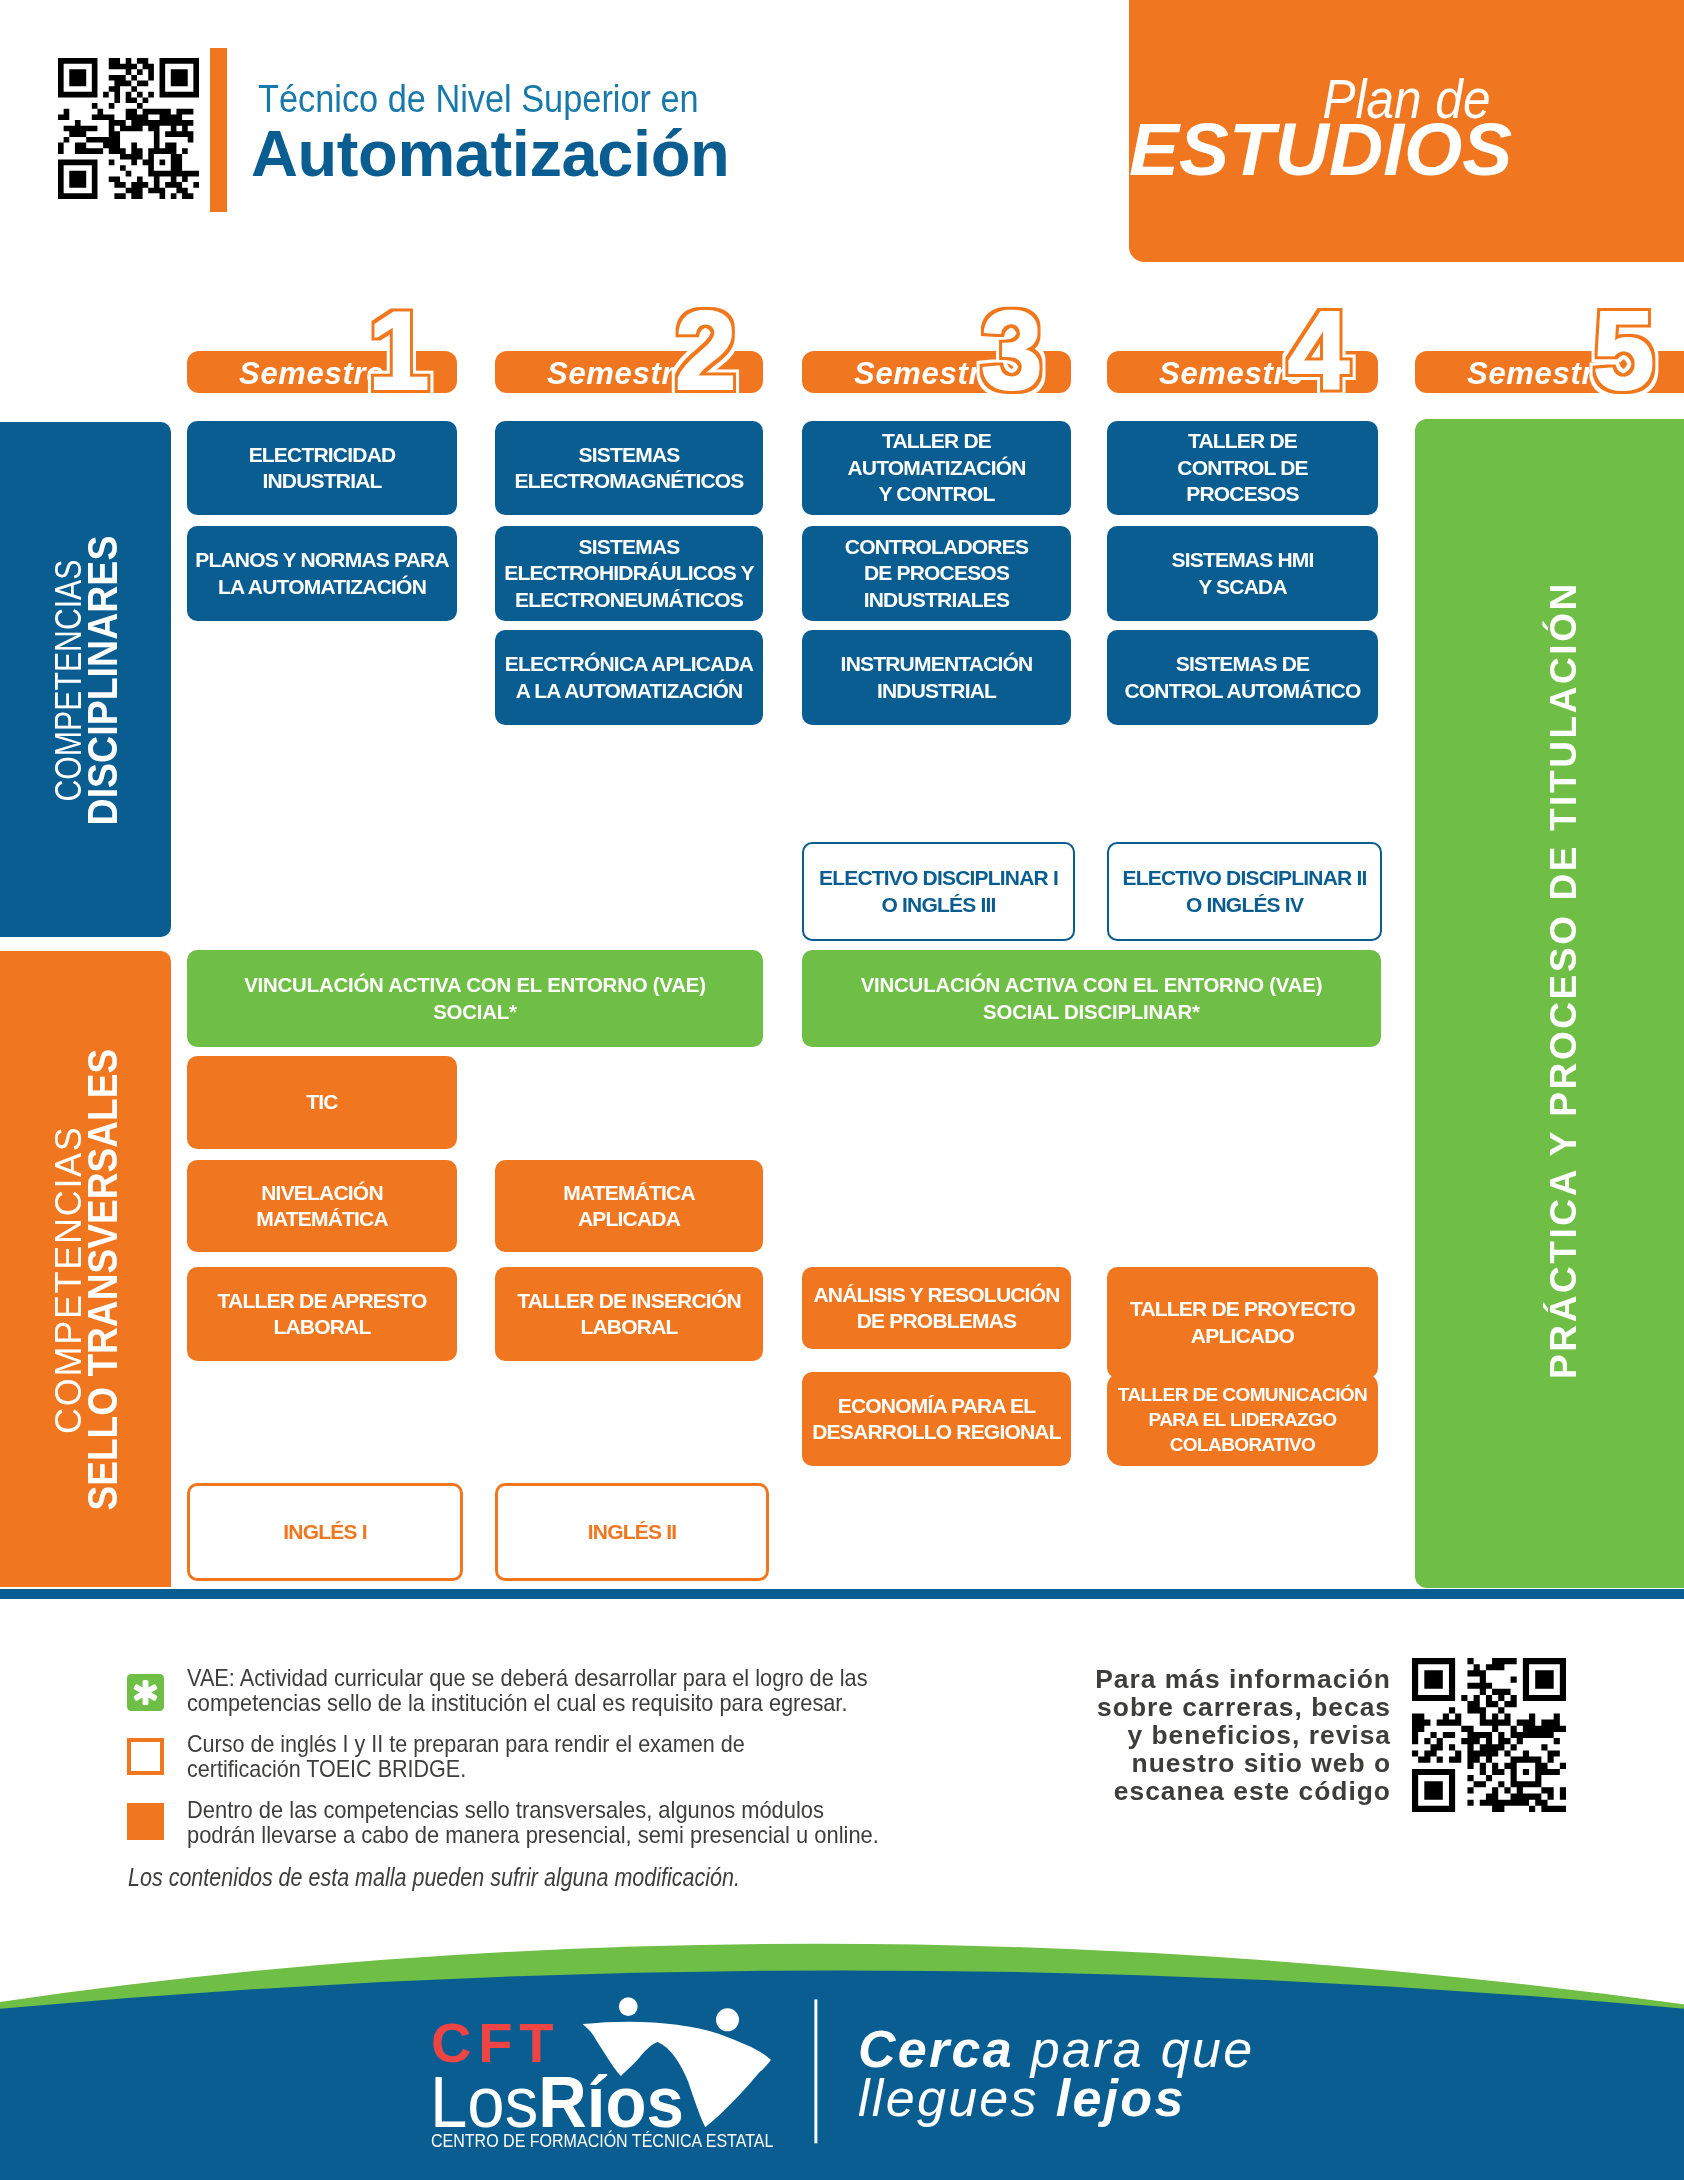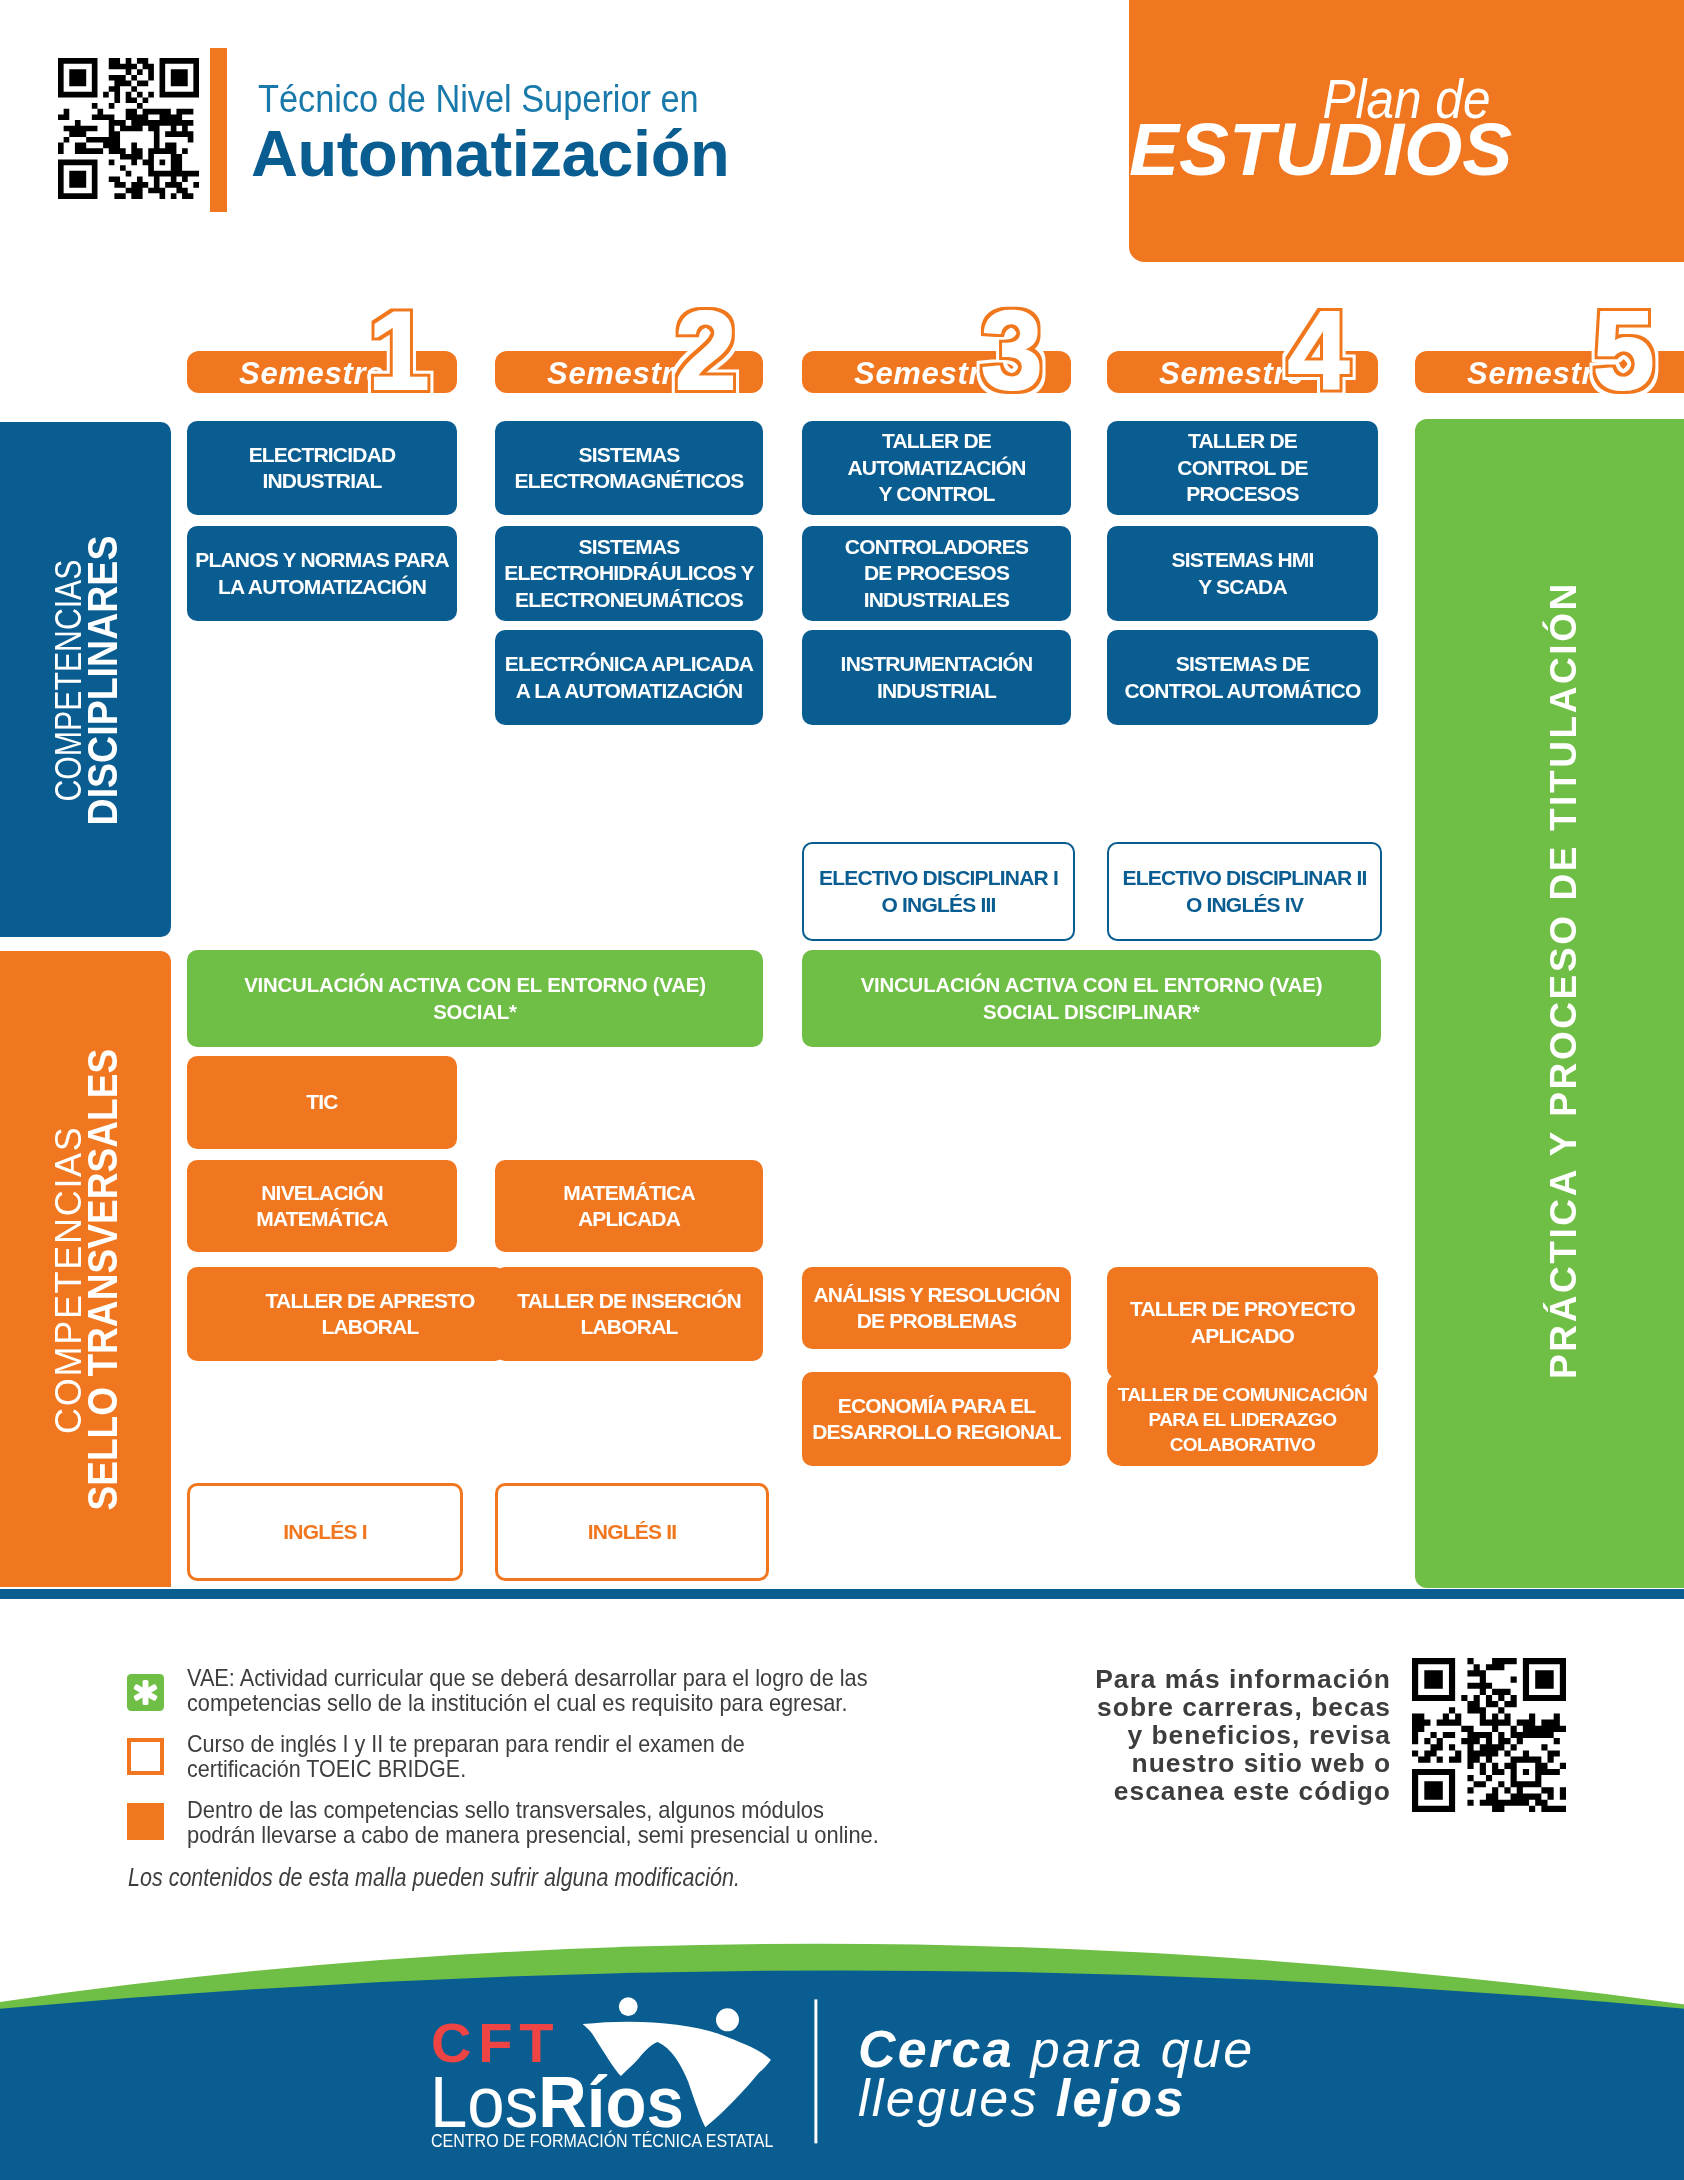--- a/index.html
+++ b/index.html
@@ -110,21 +110,21 @@
 <div class="box b" style="left:1107px;top:421px;width:271px;height:94px;">TALLER DE<br>CONTROL DE<br>PROCESOS</div>
 <div class="box b" style="left:1107px;top:526px;width:271px;height:95px;">SISTEMAS HMI<br>Y SCADA</div>
 <div class="box b" style="left:1107px;top:630px;width:271px;height:95px;">SISTEMAS DE<br>CONTROL AUTOMÁTICO</div>
 <div class="box wb" style="left:802px;top:842px;width:269px;height:95px;">ELECTIVO DISCIPLINAR I<br>O INGLÉS III</div>
 <div class="box wb" style="left:1107px;top:842px;width:271px;height:95px;">ELECTIVO DISCIPLINAR II<br>O INGLÉS IV</div>
 <div class="box g" style="left:187px;top:950px;width:576px;height:97px;">VINCULACIÓN ACTIVA CON EL ENTORNO (VAE)<br>SOCIAL*</div>
 <div class="box g" style="left:802px;top:950px;width:579px;height:97px;">VINCULACIÓN ACTIVA CON EL ENTORNO (VAE)<br>SOCIAL DISCIPLINAR*</div>
 <div class="box o" style="left:187px;top:1056px;width:270px;height:93px;">TIC</div>
 <div class="box o" style="left:187px;top:1160px;width:270px;height:92px;">NIVELACIÓN<br>MATEMÁTICA</div>
 <div class="box o" style="left:495px;top:1160px;width:268px;height:92px;">MATEMÁTICA<br>APLICADA</div>
-<div class="box o" style="left:187px;top:1267px;width:270px;height:94px;padding-left:48px;">TALLER DE APRESTO<br>LABORAL</div>
+<div class="box o" style="left:187px;top:1267px;width:270px;height:94px;">TALLER DE APRESTO<br>LABORAL</div>
 <div class="box o" style="left:495px;top:1267px;width:268px;height:94px;">TALLER DE INSERCIÓN<br>LABORAL</div>
 <div class="box o" style="left:802px;top:1267px;width:269px;height:82px;">ANÁLISIS Y RESOLUCIÓN<br>DE PROBLEMAS</div>
 <div class="box o" style="left:1107px;top:1267px;width:271px;height:111px;">TALLER DE PROYECTO<br>APLICADO</div>
 <div class="box o" style="left:802px;top:1372px;width:269px;height:94px;">ECONOMÍA PARA EL<br>DESARROLLO REGIONAL</div>
 <div class="box o sm" style="left:1107px;top:1372px;width:271px;height:94px;">TALLER DE COMUNICACIÓN<br>PARA EL LIDERAZGO<br>COLABORATIVO</div>
 <div class="box wo" style="left:187px;top:1483px;width:270px;height:92px;">INGLÉS I</div>
 <div class="box wo" style="left:495px;top:1483px;width:268px;height:92px;">INGLÉS II</div>
 
 <div class="abs" style="left:0;top:1589px;width:1685px;height:10.2px;background:#0a5d91;"></div>
 

